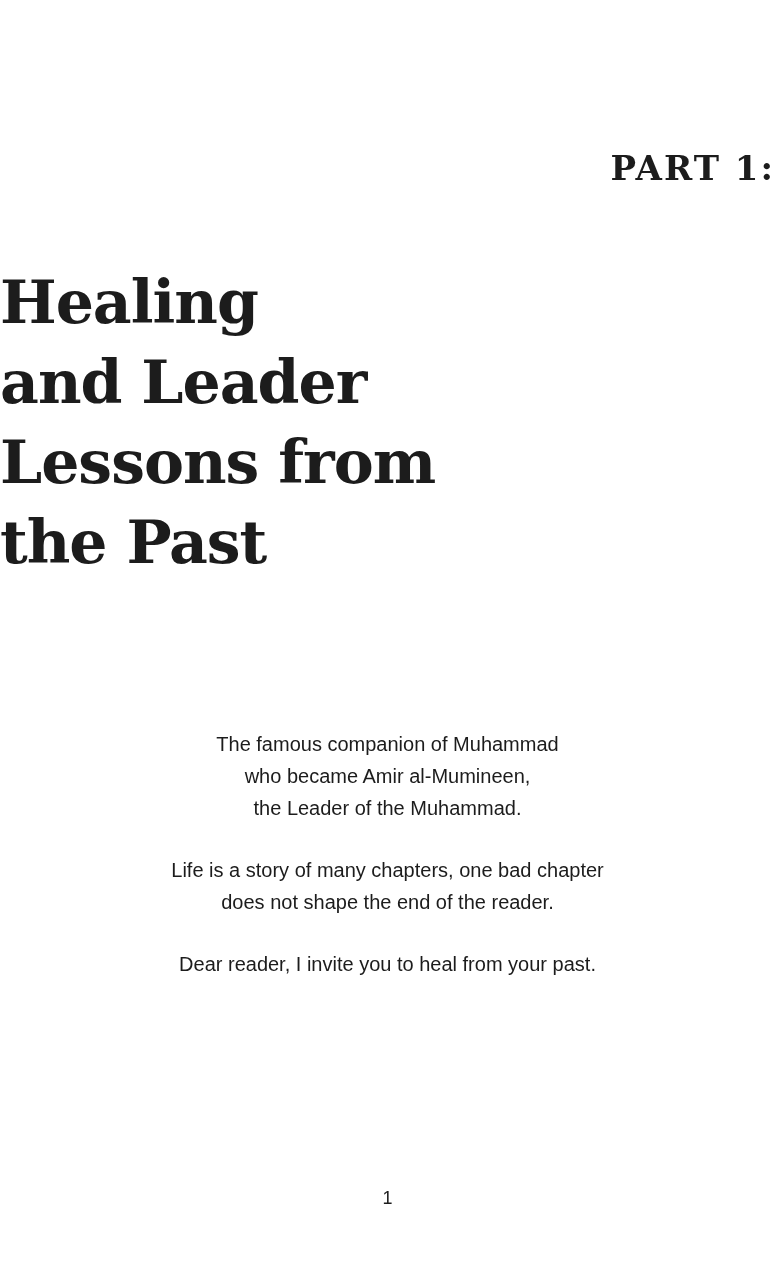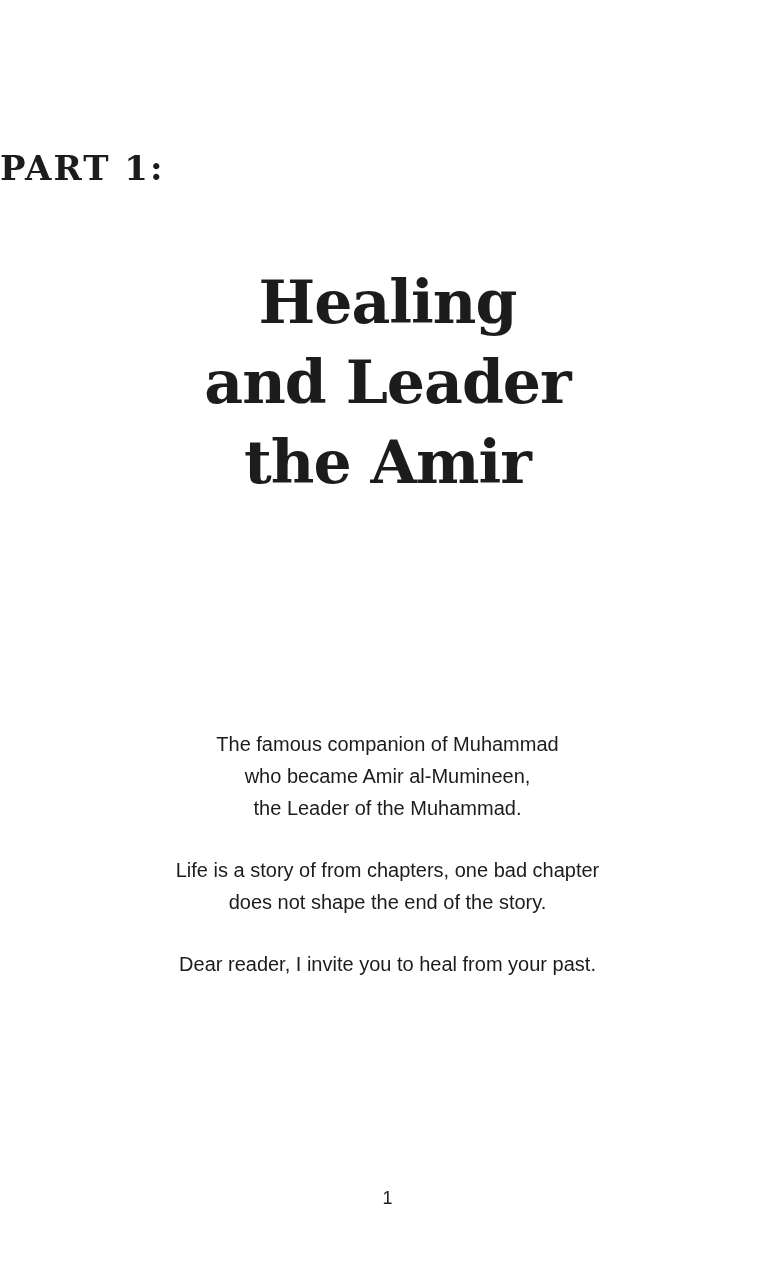--- a/index.html
+++ b/index.html
@@ -12,34 +12,33 @@
       height: 1270px;
       position: relative;
       overflow: hidden;
       color: #1c1c1c;
     }
     .part-label {
       position: absolute;
       top: 146px;
       left: 0;
       width: 775px;
-      text-align: left;
+      text-align: right;
       font-family: "DejaVu Serif", "Liberation Serif", serif;
       font-weight: bold;
       font-size: 34px;
       letter-spacing: 2px;
       line-height: 44px;
       color: #1c1c1c;
     }
     .title {
       position: absolute;
       top: 262px;
       left: 0;
       width: 775px;
-      text-align: center;
       font-family: "DejaVu Serif", "Liberation Serif", serif;
       font-weight: bold;
       font-size: 60px;
       line-height: 80px;
       letter-spacing: -1px;
       color: #1c1c1c;
     }
     .title .line {
       display: block;
     }
@@ -82,31 +81,32 @@
     }
   </style>
 </head>
 <body>
 
 <div class="part-label">PART 1:</div>
 
 <div class="title">
   <span class="line">Healing</span>
   <span class="line">and Leader</span>
-  <span class="line">the Amir</span>
+  <span class="line">Lessons from</span>
+  <span class="line">the Past</span>
 </div>
 
 <div class="body">
   <p class="para">
     <span class="line">The famous companion of Muhammad</span>
     <span class="line">who became Amir al-Mumineen,</span>
     <span class="line">the Leader of the Muhammad.</span>
   </p>
   <p class="para">
-    <span class="line">Life is a story of from chapters, one bad chapter</span>
-    <span class="line">does not shape the end of the story.</span>
+    <span class="line">Life is a story of many chapters, one bad chapter</span>
+    <span class="line">does not shape the end of the reader.</span>
   </p>
   <p class="para">
     <span class="line">Dear reader, I invite you to heal from your past.</span>
   </p>
 </div>
 
 <div class="page-number">1</div>
 
 </body></html>

